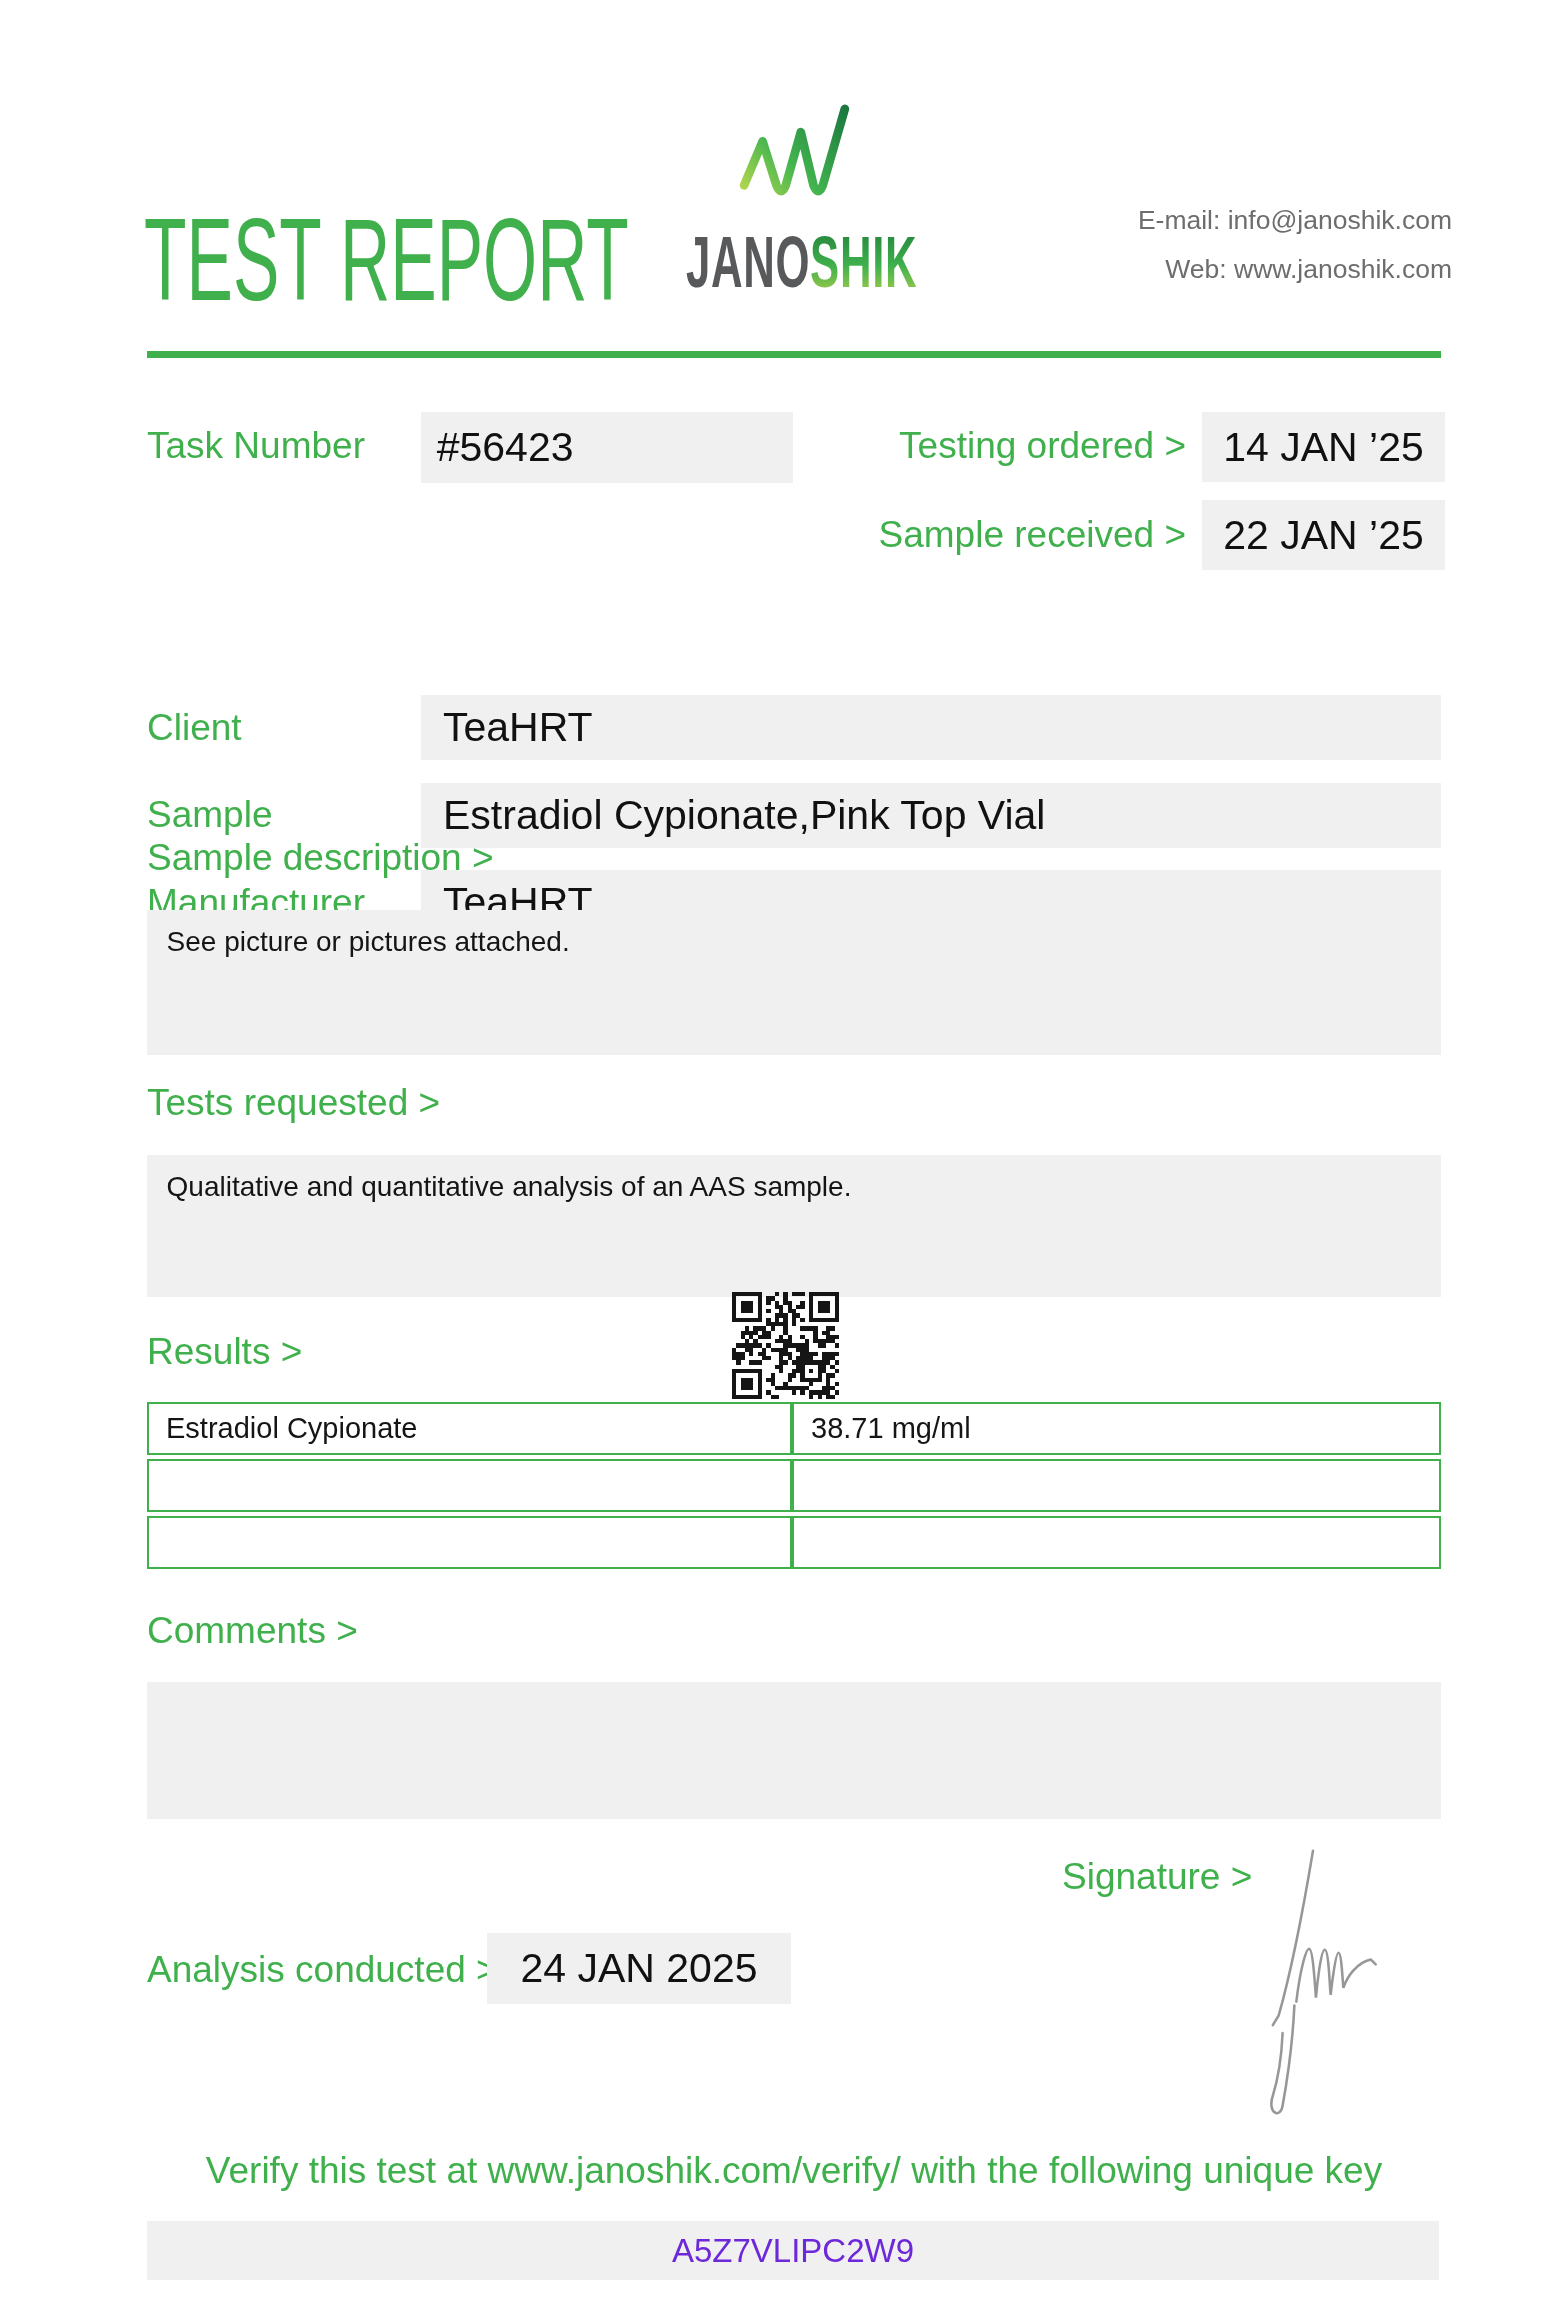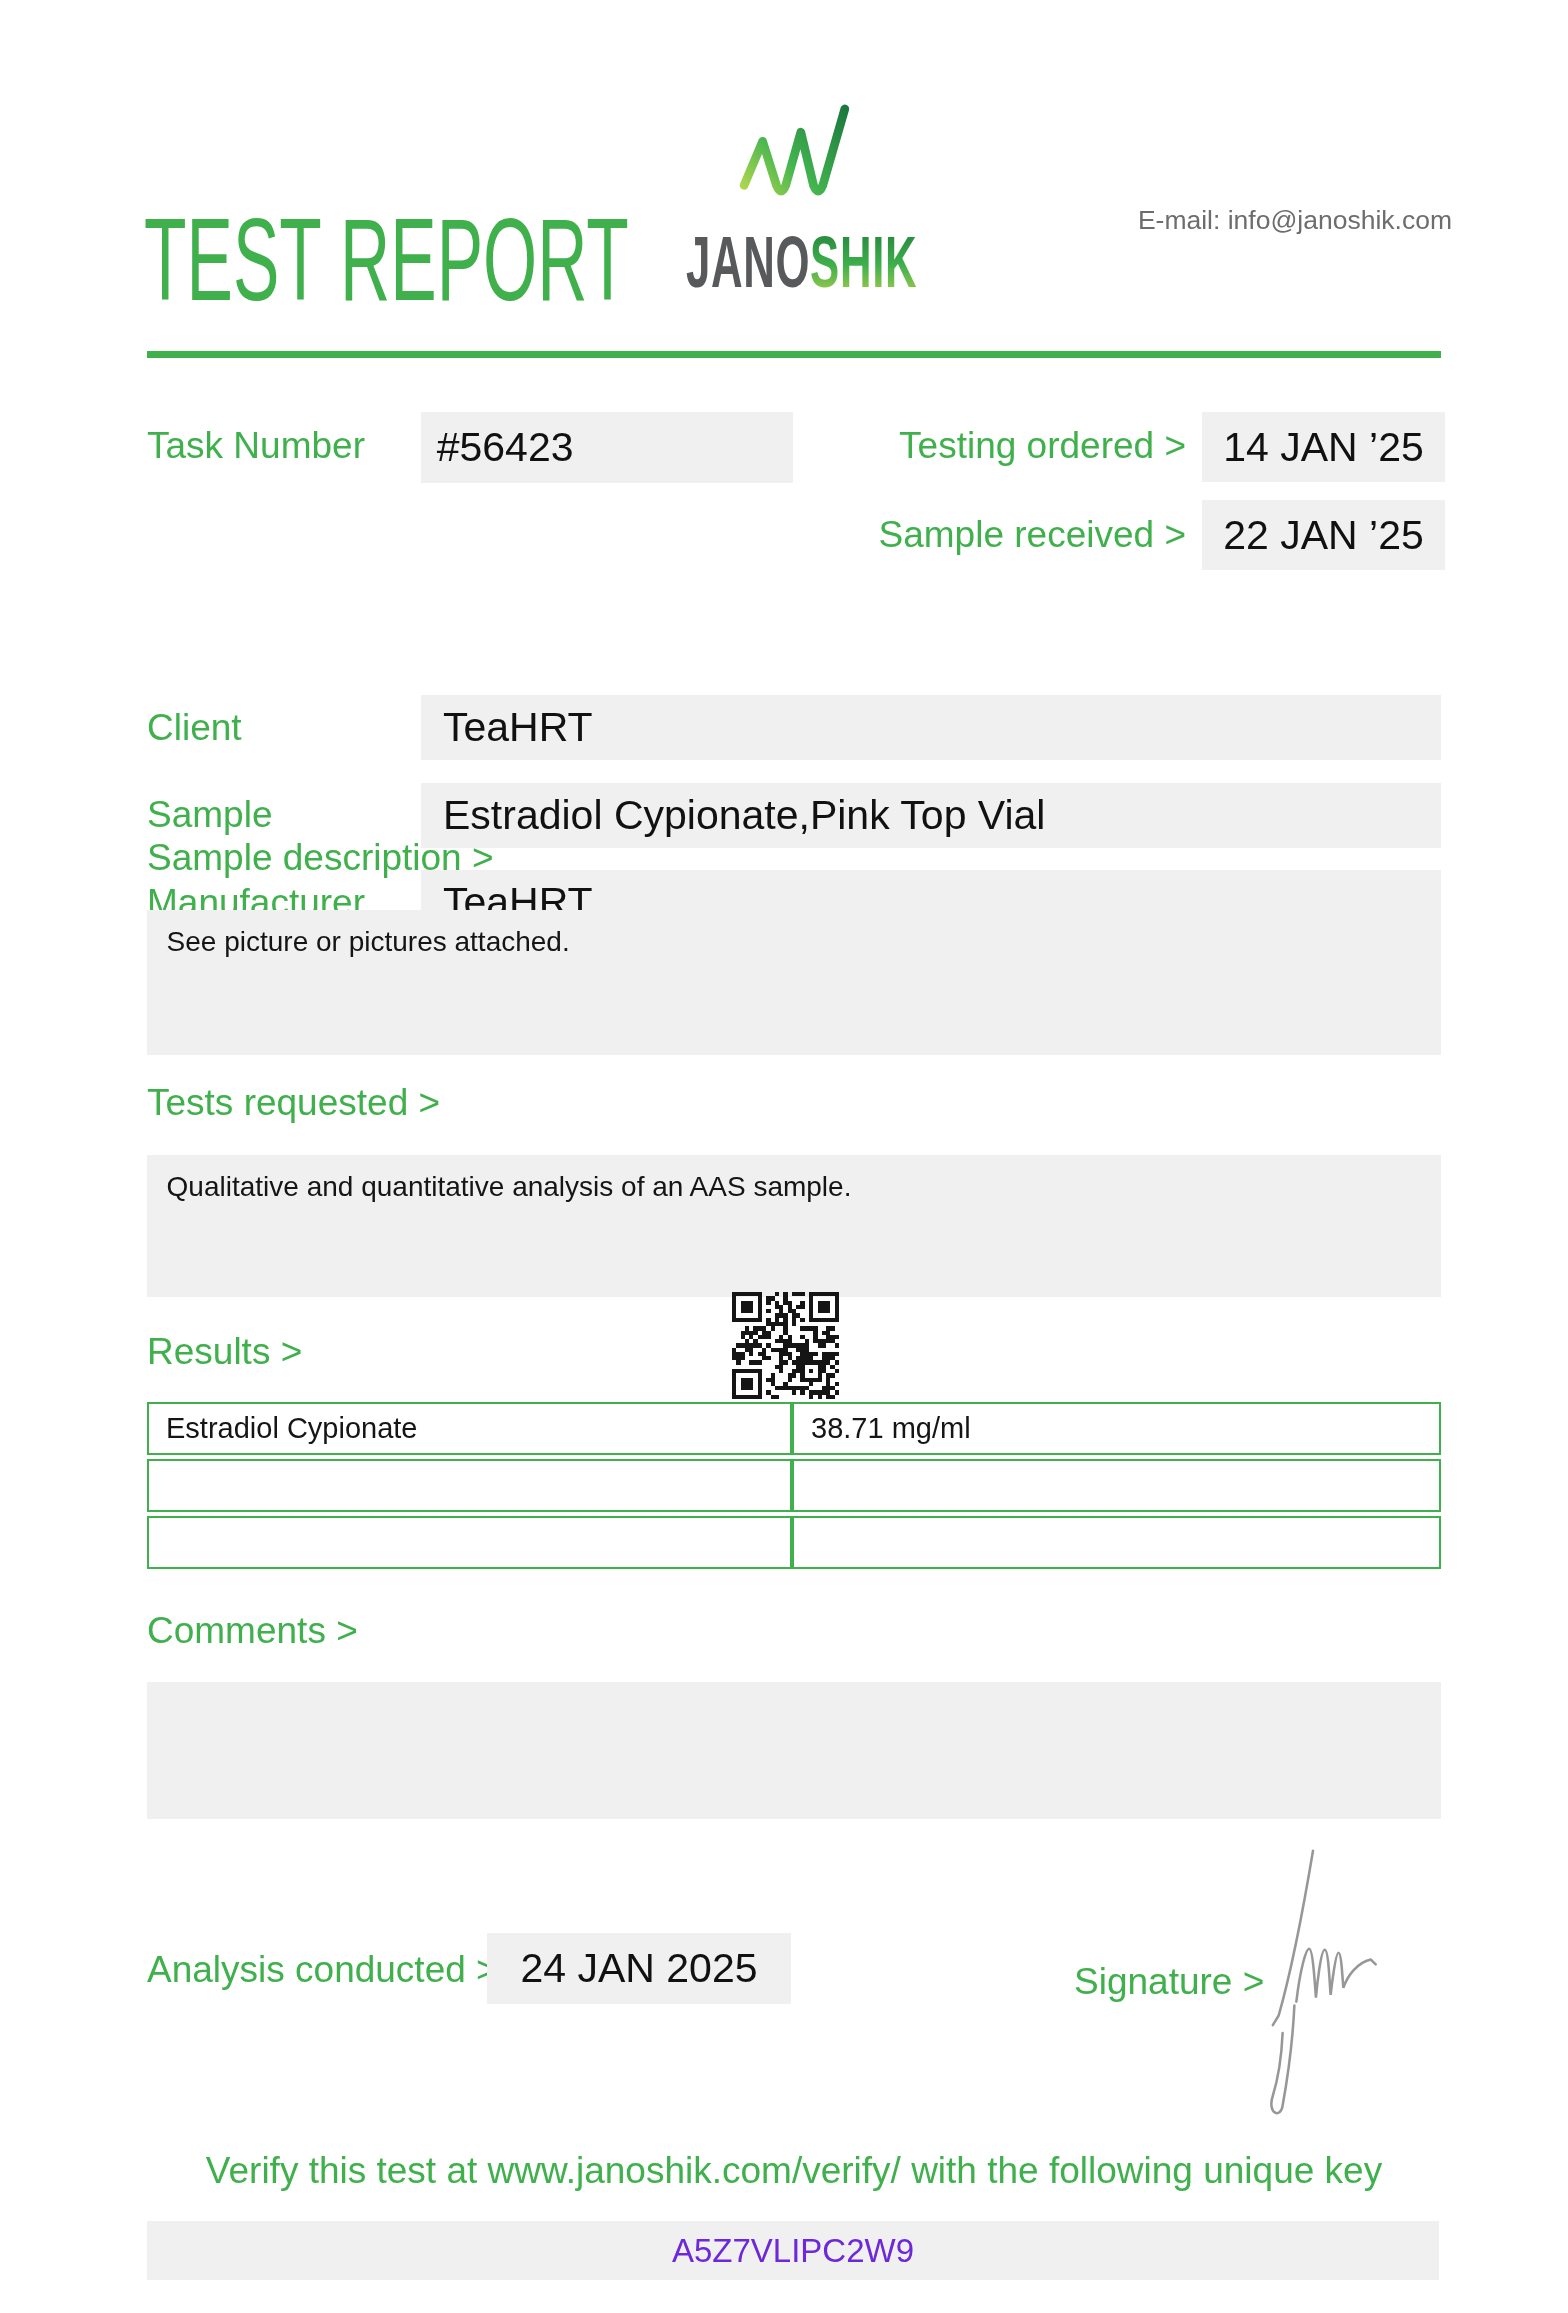--- a/index.html
+++ b/index.html
@@ -47,21 +47,21 @@
   .rrow{display:flex;margin-bottom:3.9px;}
   .rcell{border:2px solid var(--green);height:53px;box-sizing:border-box;display:flex;align-items:center;
          padding-left:17px;font-size:29px;background:#fff;}
   .rc1{width:645px;flex:0 0 645px;}
   .rc2{flex:1;}
   .h-comments{left:147px;top:1610px;}
   .b-comments{left:147px;top:1682px;width:1294px;height:137px;}
   
   .analysis-label{left:147px;top:1949px;}
   .analysis-box{left:487px;top:1933px;width:304px;height:71px;line-height:71px;text-align:center;}
-  .sig-label{left:1062px;top:1961px;margin-left:12px;}
+  .sig-label{left:1062px;top:1856px;}
   .sig{left:1259px;top:1839px;width:206px;height:294px;}
   .verify{left:147px;top:2150px;width:1294px;text-align:center;font-size:37px;color:var(--green);white-space:nowrap;}
   .keybox{left:147px;top:2221px;width:1292px;height:59px;line-height:59px;text-align:center;font-size:33px;color:#6d28d9;}
 </style>
 </head>
 <body>
 
 <div class="page">
 
   <div class="abs title">TEST REPORT</div>
@@ -74,20 +74,21 @@
         <stop offset="1" stop-color="#16713c"></stop>
       </linearGradient>
     </defs>
     <path d="M6 72 L22 34 L34 72 Q38 82 42 72 L55 26 L66 72 Q70 82 74 72 L93 6" stroke="url(#lg)" stroke-width="7.5" stroke-linecap="round" stroke-linejoin="round"></path>
   </svg>
 
   <div class="abs wordmark"><span class="wm1">JANO</span><span class="wm2">SHIK</span></div>
 
   <div class="abs contact">
     <div>E-mail: info@janoshik.com</div>
+    <div>Web: www.janoshik.com</div>
   </div>
 
   <div class="abs rule"></div>
 
   <div class="abs glabel task-label">Task Number</div>
   <div class="abs gbox val task-box">#56423</div>
 
   <div class="abs glabel d1l">Testing ordered  &gt;</div>
   <div class="abs gbox val d1b">14 JAN ’25</div>
   <div class="abs glabel d2l">Sample received &gt;</div>

